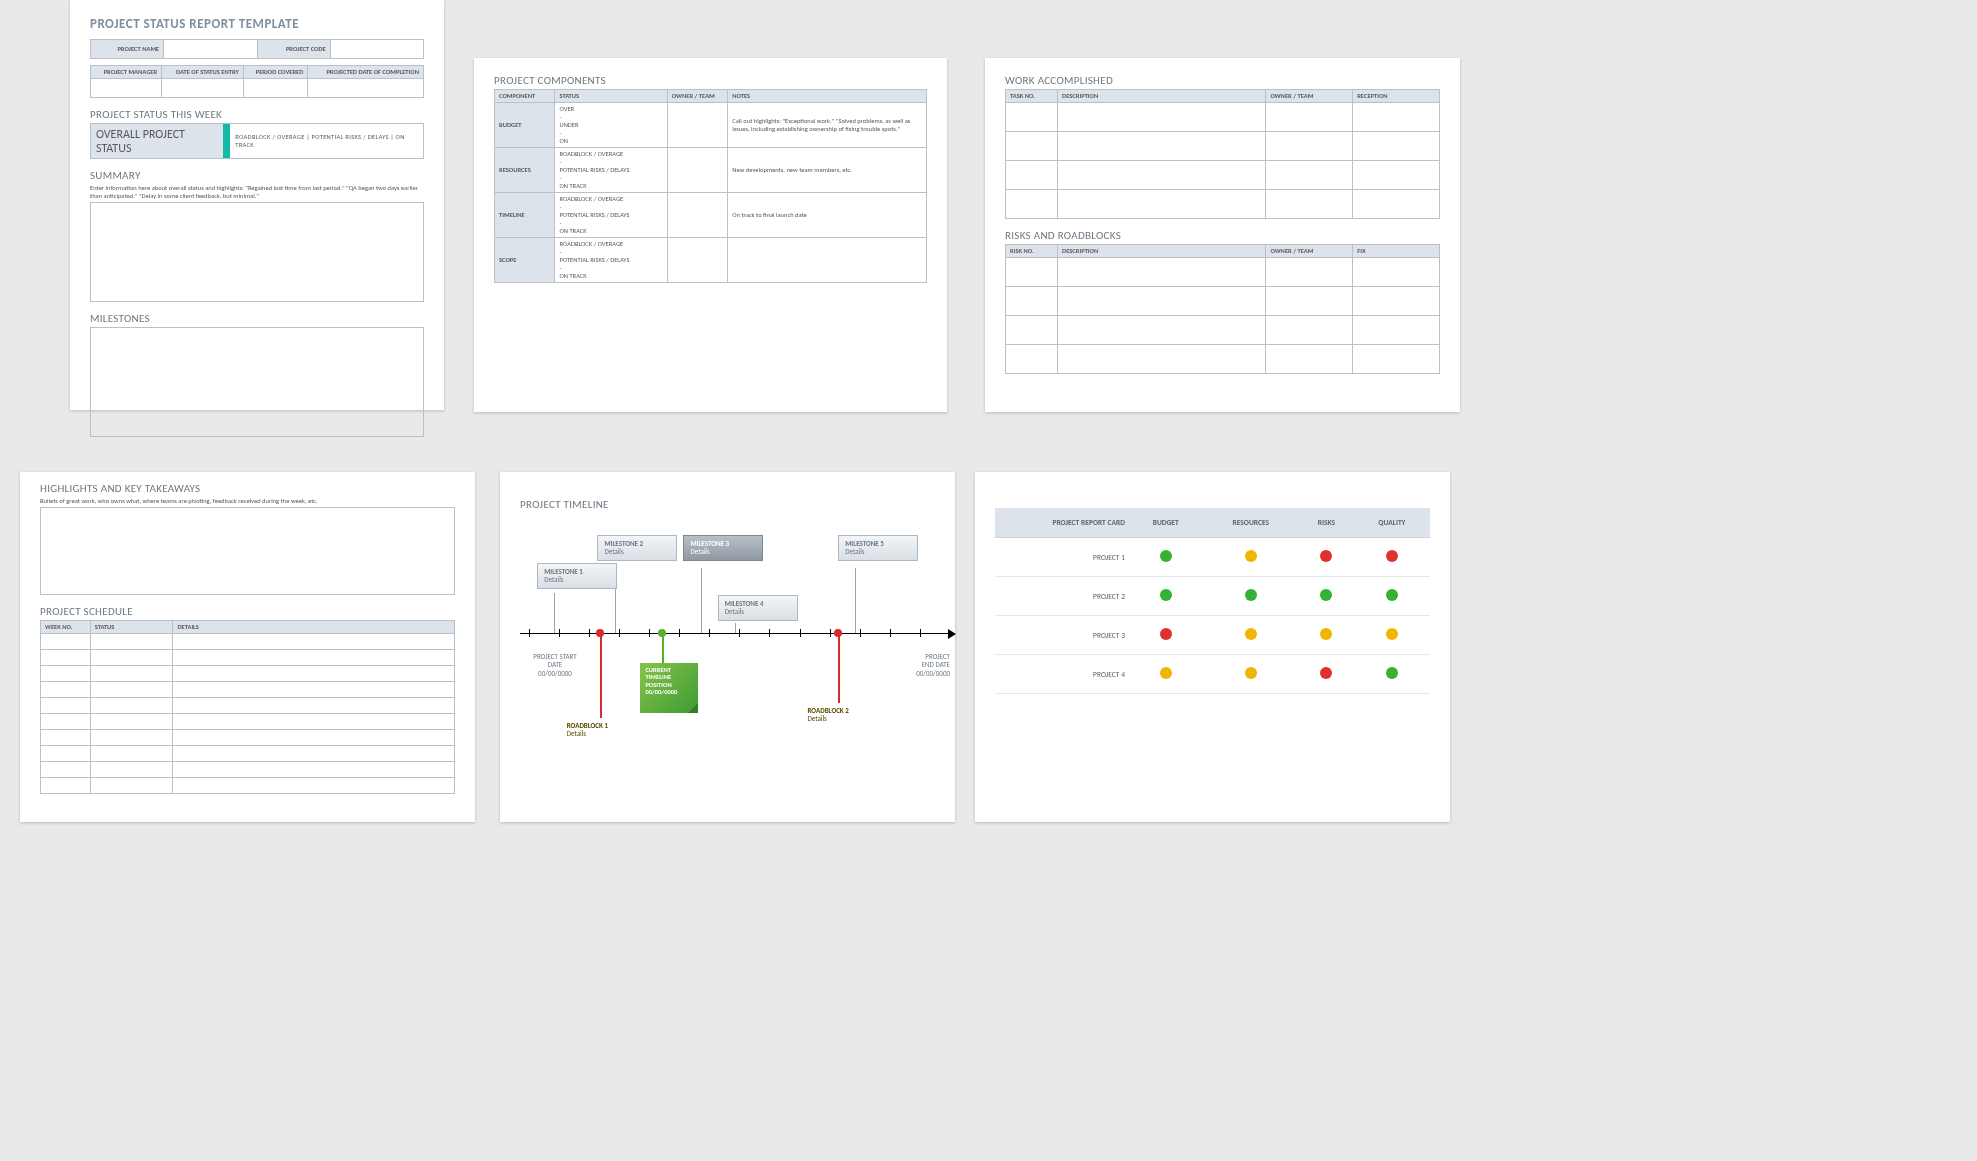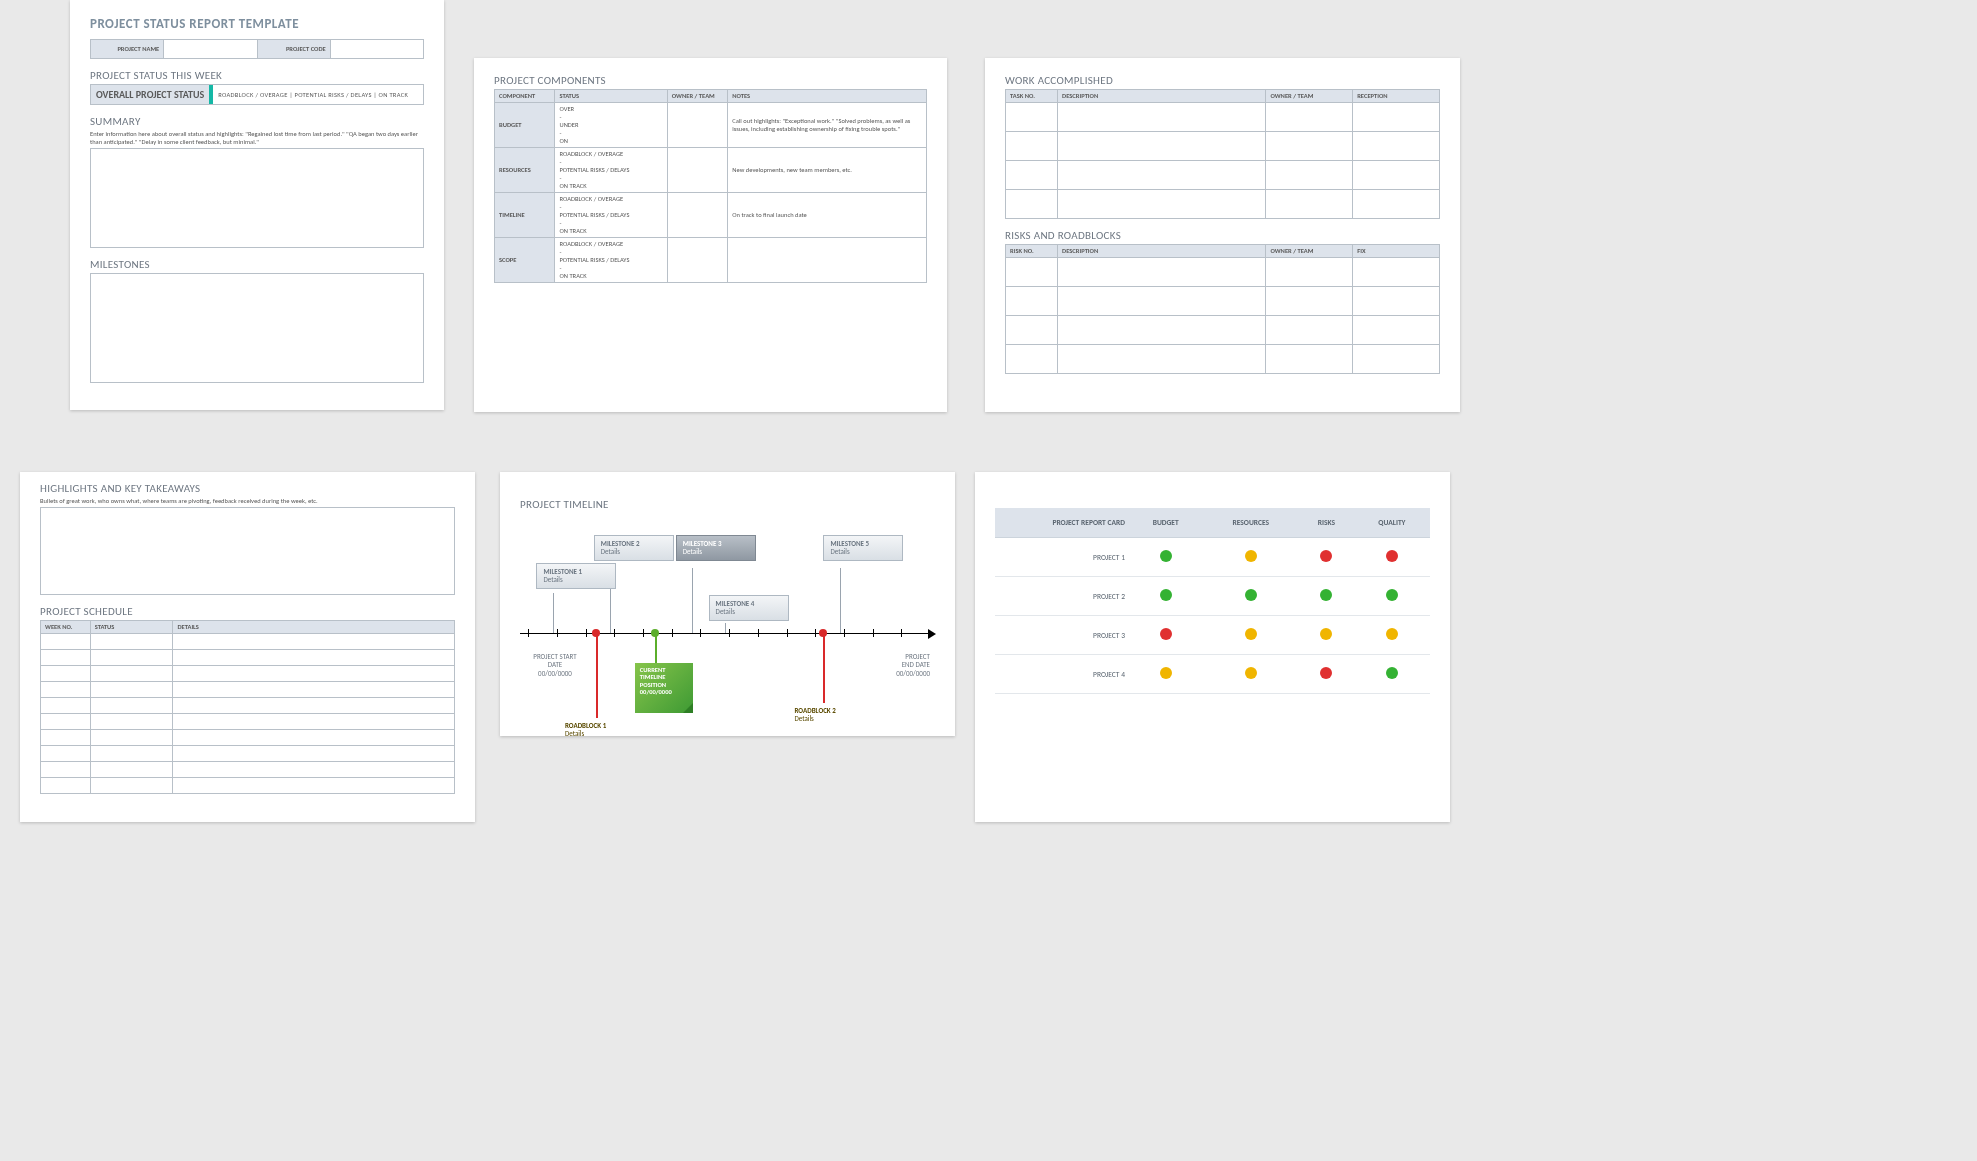--- a/index.html
+++ b/index.html
@@ -2,31 +2,31 @@
 <html><head>
 <meta charset="utf-8">
 <style>
 html,body{margin:0;padding:0;background:#E9E9E9;font-family:Calibri,Arial,sans-serif;font-size:10px;color:#5A5A5A}
 .canvas{width:1977px;height:1161px;position:relative}
 .sheet{position:absolute;background:#FFF;box-shadow:0 1px 3px rgba(0,0,0,.2)}
 .s1{left:70px;top:0;width:374px;height:410px;padding:16px 20px 0 20px;box-sizing:border-box}
 .s2{left:474px;top:58px;width:473px;height:354px;padding:16px 20px 0 20px;box-sizing:border-box}
 .s3{left:985px;top:58px;width:475px;height:354px;padding:16px 20px 0 20px;box-sizing:border-box}
 .s4{left:20px;top:472px;width:455px;height:350px;padding:0 20px 0 20px;box-sizing:border-box}
-.s5{left:500px;top:472px;width:455px;height:264px;padding:16px 25px 0 20px;box-sizing:border-box}
+.s5{left:500px;top:472px;width:455px;height:350px;padding:16px 5px 0 20px;box-sizing:border-box}
 .s6{left:975px;top:472px;width:475px;height:350px;padding:16px 20px 0 20px;box-sizing:border-box}
 h1{font-size:13px;font-weight:bold;color:#7E8F9E;letter-spacing:.5px;margin:0 0 8px 0;font-family:"Century Gothic",Calibri,Arial,sans-serif}
 h2{font-size:11px;font-weight:normal;color:#6E7782;letter-spacing:.3px;margin:10px 0 2px 0;font-family:"Century Gothic",Calibri,Arial,sans-serif}
 .tiny{font-size:6.5px;line-height:1.25;color:#5A5A5A}
 .tbl{border-collapse:collapse;width:100%}
 .tbl th,.tbl td{border:1px solid #B8C0C8;padding:2px 4px;font-size:6.5px;text-align:left;vertical-align:top}
 .tbl th{background:#DDE3EB;font-weight:bold}
 .tbl .rowhead{background:#DDE3EB;font-weight:bold;vertical-align:middle}
 .status-bar{display:flex;align-items:center;border:1px solid #B8C0C8;margin-top:2px}
-.status-bar .lab{background:#DDE3EB;font-size:10px;font-weight:bold;padding:3px 5px;border-right:4px solid #14b8a6}
+.status-bar .lab{background:#DDE3EB;font-size:12px;font-weight:normal;padding:3px 5px;border-right:7px solid #14b8a6}
 .status-bar .opts{font-size:6.5px;padding:3px 5px;letter-spacing:.3px}
 .box{border:1px solid #B8C0C8;width:100%;box-sizing:border-box}
 .mini2{width:100%;border-collapse:collapse}
 .mini2 td{border:1px solid #B8C0C8;font-size:6.5px}
 .mini2 .hcell{background:#DDE3EB;text-align:right;padding:2px 4px;font-weight:bold}
 .mini2 .vcell{height:16px}
 
 .tl-wrap{position:relative;width:100%;height:290px}
 .axis{position:absolute;left:0;right:0;top:120px;border-top:1px solid #000;height:0}
 .tick{position:absolute;top:116px;width:1px;height:8px;background:#000}
@@ -62,20 +62,36 @@
   <table class="mini2">
     <tbody>
           <tr>
             <td class="hcell" style="width:22%">PROJECT NAME</td>
         <td class="vcell"></td>
         <td class="hcell" style="width:22%">PROJECT CODE</td>
         <td class="vcell"></td>
           </tr>
   </tbody>
       </table>
+  <table class="mini2" style="margin-top:6px">
+    <tbody>
+          <tr>
+      <td class="hcell">PROJECT MANAGER</td>
+      <td class="hcell">DATE OF STATUS ENTRY</td>
+      <td class="hcell">PERIOD COVERED</td>
+      <td class="hcell">PROJECTED DATE OF COMPLETION</td>
+    </tr>
+    <tr>
+            <td class="vcell"></td>
+            <td class="vcell"></td>
+            <td class="vcell"></td>
+            <td class="vcell"></td>
+          </tr>
+  </tbody>
+      </table>
 
   <h2>PROJECT STATUS THIS WEEK</h2>
   <div class="status-bar">
     <div class="lab">OVERALL PROJECT STATUS</div>
     <div class="opts">ROADBLOCK / OVERAGE   |   POTENTIAL RISKS / DELAYS   |   ON TRACK</div>
   </div>
 
   <h2>SUMMARY</h2>
   <div class="tiny">Enter information here about overall status and highlights: "Regained lost time from last period." "QA began two days earlier than anticipated." "Delay in some client feedback, but minimal."</div>
   <div class="box" style="height:100px;margin-top:2px"></div>

